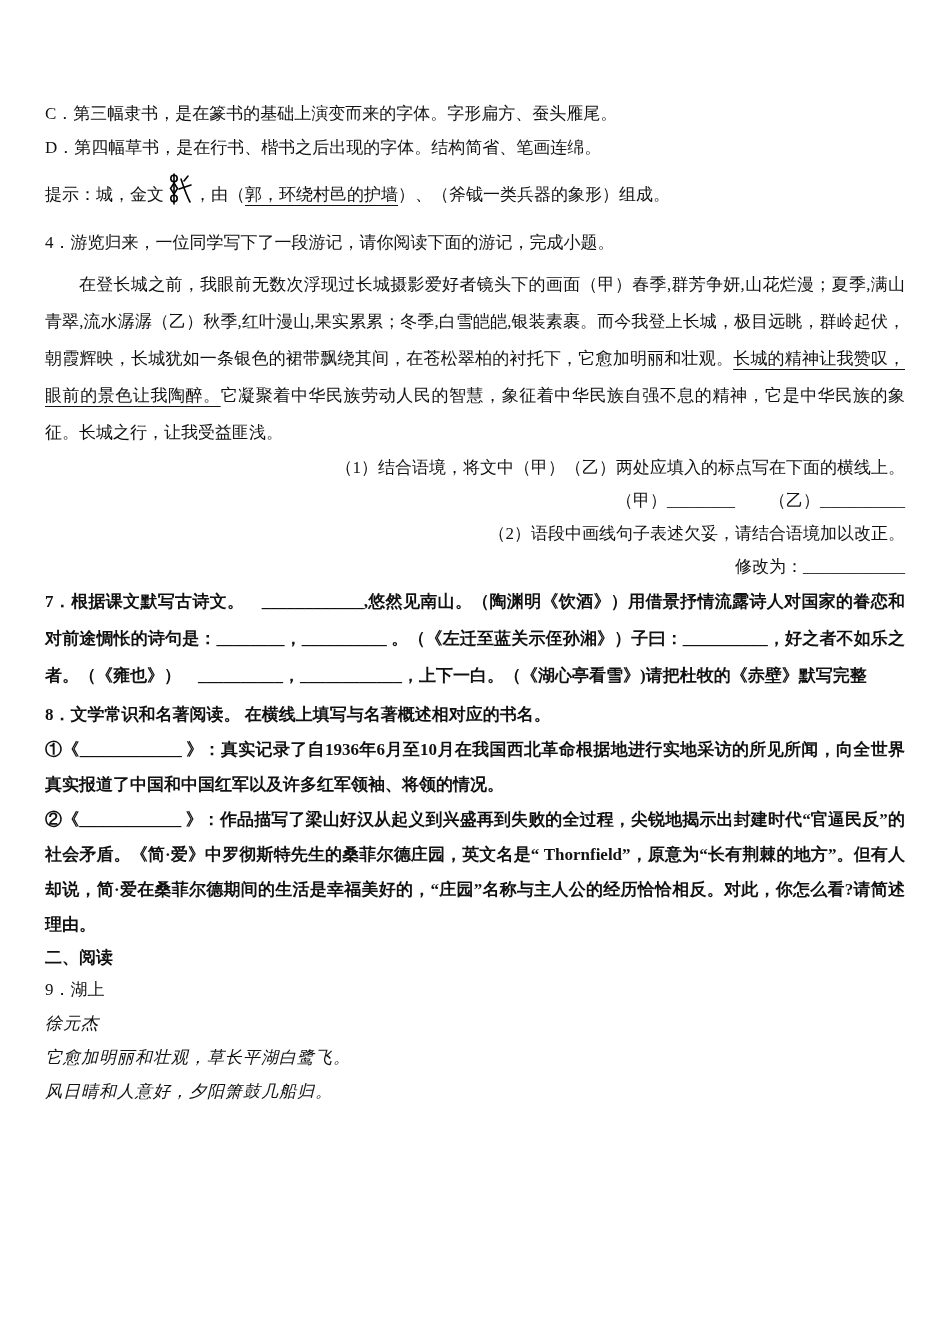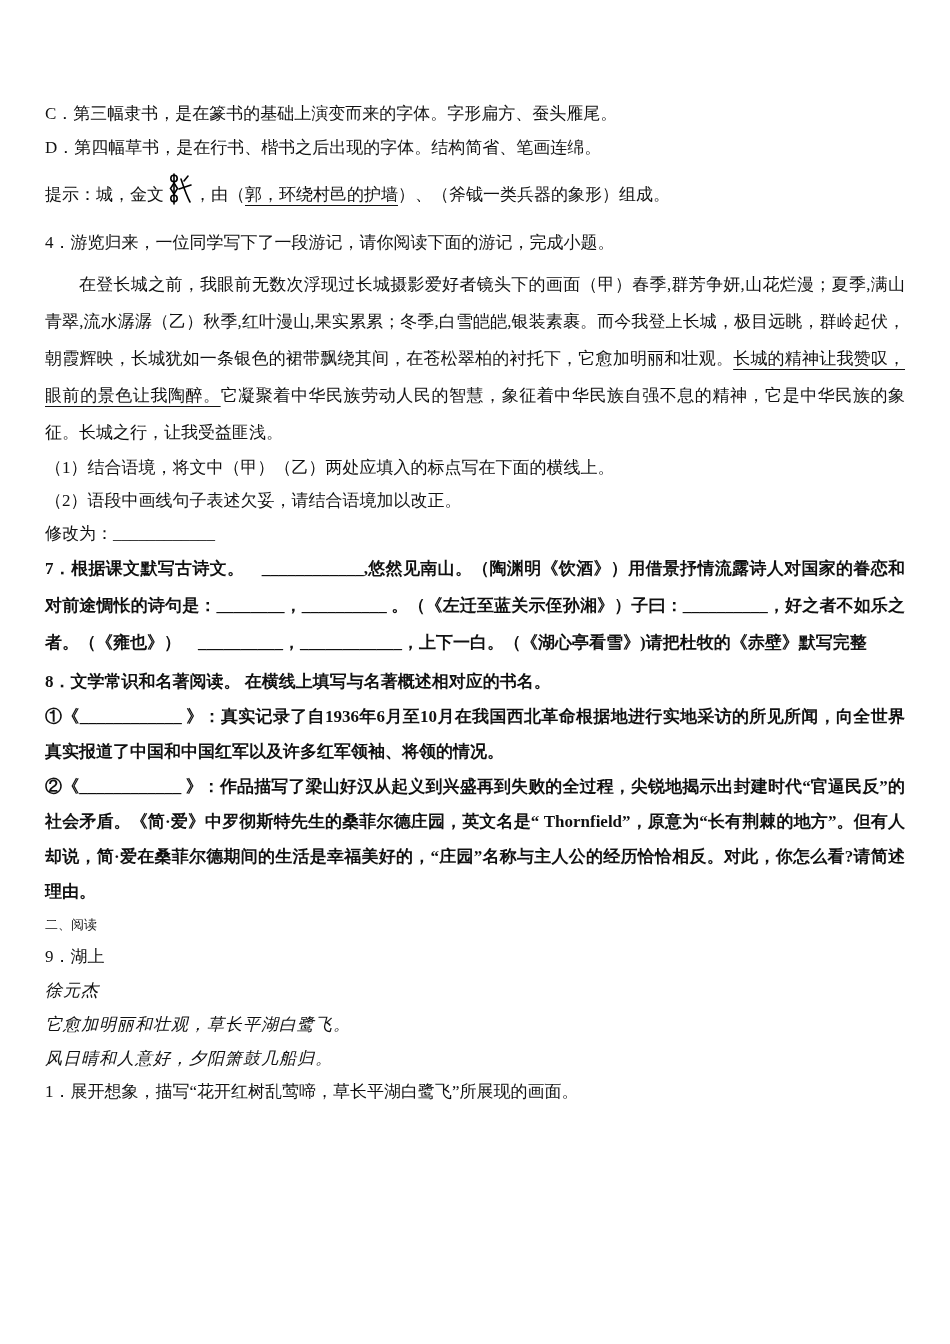--- a/index.html
+++ b/index.html
@@ -13,25 +13,25 @@
     font-size: 17px;
     overflow: hidden;
     box-sizing: border-box;
     padding: 97px 45px 0 45px;
   }
   p { margin: 0; padding: 0; }
   .ln { line-height: 34px; text-align: justify; }
   .hint-line { margin-top: 8px; line-height: 44px; white-space: nowrap; }
   .q4-intro { margin-top: 4px; }
   .essay { margin-top: 6px; line-height: 37px; text-align: justify; text-indent: 2em; }
-  .sub { line-height: 33px; }
+  .sub { line-height: 33px; text-align: right; }
   .q7 { line-height: 37px; text-align: justify; font-weight: bold; }
   .q8-intro { margin-top: 4px; line-height: 34px; font-weight: bold; }
   .q8-item { line-height: 35px; text-align: justify; font-weight: bold; }
-  .sec-title { margin: 0; line-height: 32px; font-size: 13px; font-weight: normal; }
+  .sec-title { margin: 0; line-height: 32px; font-size: 17px; font-weight: bold; }
   .q9-title { line-height: 32px; }
   .kaiti { line-height: 34px; font-style: italic; font-family: "DejaVu Serif", serif; letter-spacing: 1px; }
   .poem-q { line-height: 34px; }
   .q10 { line-height: 34px; font-weight: bold; text-align: justify; }
   .u { text-decoration: underline; text-underline-offset: 5px; }
   .glyph {
     display: inline-block;
     vertical-align: -5px;
     margin: 0 2px;
   }
@@ -58,20 +58,21 @@
         </svg></span><span>，由（</span><span class="u">郭，环绕村邑的护墙</span><span>）、（斧钺一类兵器的象形）组成。</span>
   </p>
 
   <p class="ln q4-intro">4．游览归来，一位同学写下了一段游记，请你阅读下面的游记，完成小题。</p>
 
   <p class="essay">
     <span>在登长城之前，我眼前无数次浮现过长城摄影爱好者镜头下的画面（甲）春季,群芳争妍,山花烂漫；夏季,满山青翠,流水潺潺（乙）秋季,红叶漫山,果实累累；冬季,白雪皑皑,银装素裹。而今我登上长城，极目远眺，群岭起伏，朝霞辉映，长城犹如一条银色的裙带飘绕其间，在苍松翠柏的衬托下，它愈加明丽和壮观。</span><span class="u">长城的精神让我赞叹，眼前的景色让我陶醉。</span><span>它凝聚着中华民族劳动人民的智慧，象征着中华民族自强不息的精神，它是中华民族的象征。长城之行，让我受益匪浅。</span>
   </p>
 
   <p class="sub">（1）结合语境，将文中（甲）（乙）两处应填入的标点写在下面的横线上。</p>
+  <p class="sub">（甲）________　　（乙）__________</p>
   <p class="sub">（2）语段中画线句子表述欠妥，请结合语境加以改正。</p>
   <p class="sub">修改为：____________</p>
 
   <p class="q7">7．根据课文默写古诗文。　____________,悠然见南山。（陶渊明《饮酒》）用借景抒情流露诗人对国家的眷恋和对前途惆怅的诗句是：________，__________ 。（《左迁至蓝关示侄孙湘》）子曰：__________，好之者不如乐之者。（《雍也》）　__________，____________，上下一白。（《湖心亭看雪》)请把杜牧的《赤壁》默写完整</p>
 
   <p class="q8-intro">8．文学常识和名著阅读。 在横线上填写与名著概述相对应的书名。</p>
   <p class="q8-item">①《____________ 》：真实记录了自1936年6月至10月在我国西北革命根据地进行实地采访的所见所闻，向全世界真实报道了中国和中国红军以及许多红军领袖、将领的情况。</p>
   <p class="q8-item">②《____________ 》：作品描写了梁山好汉从起义到兴盛再到失败的全过程，尖锐地揭示出封建时代“官逼民反”的社会矛盾。《简·爱》中罗彻斯特先生的桑菲尔德庄园，英文名是“ Thornfield”，原意为“长有荆棘的地方”。但有人却说，简·爱在桑菲尔德期间的生活是幸福美好的，“庄园”名称与主人公的经历恰恰相反。对此，你怎么看?请简述理由。</p>
 
   <p class="sec-title">二、阅读</p>

